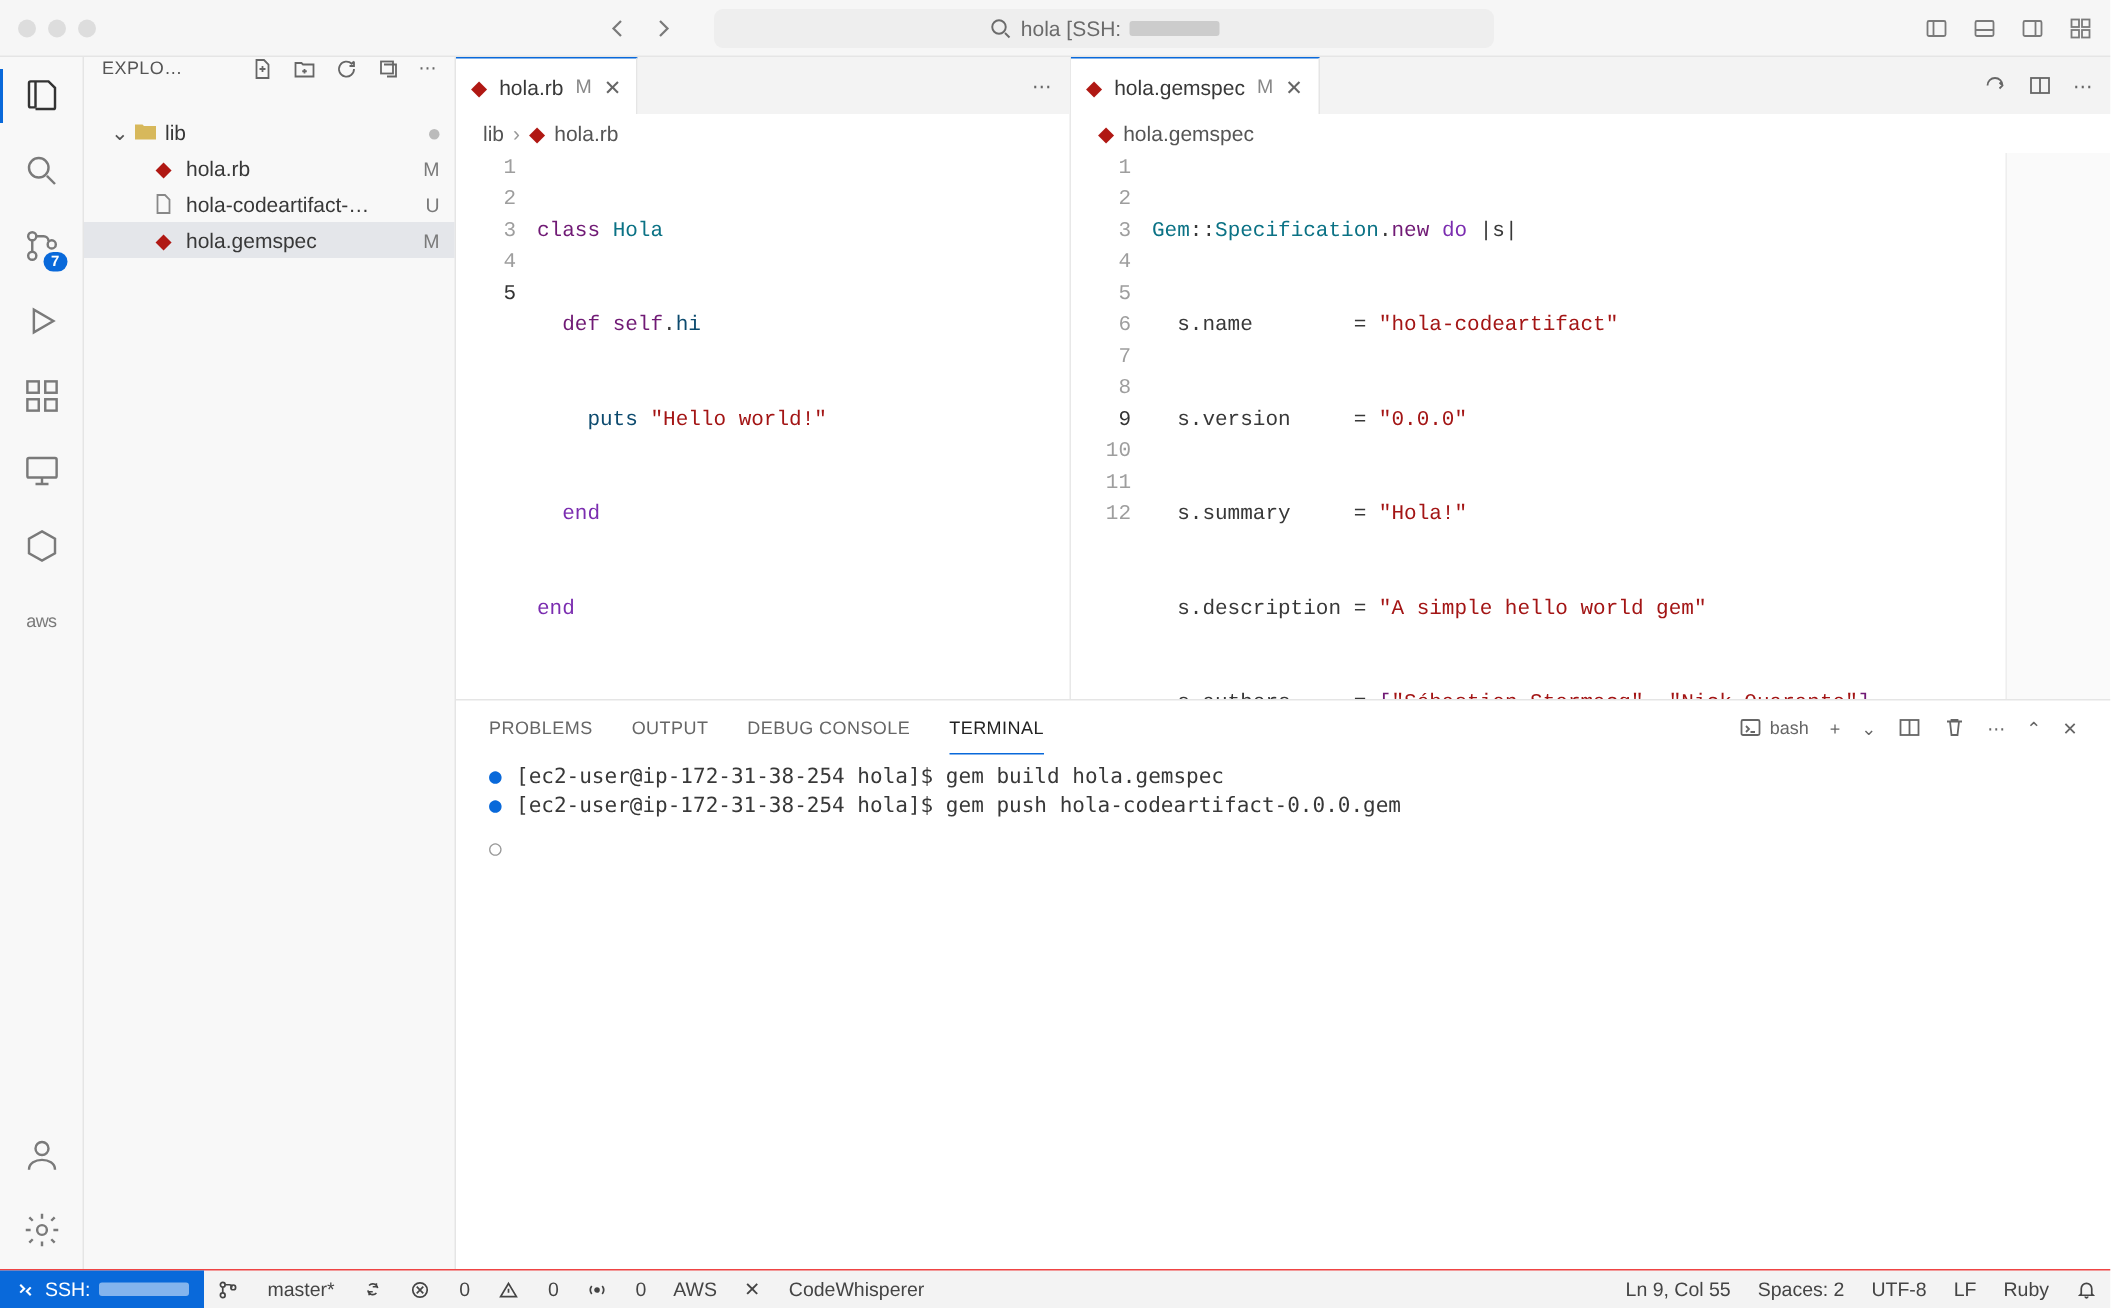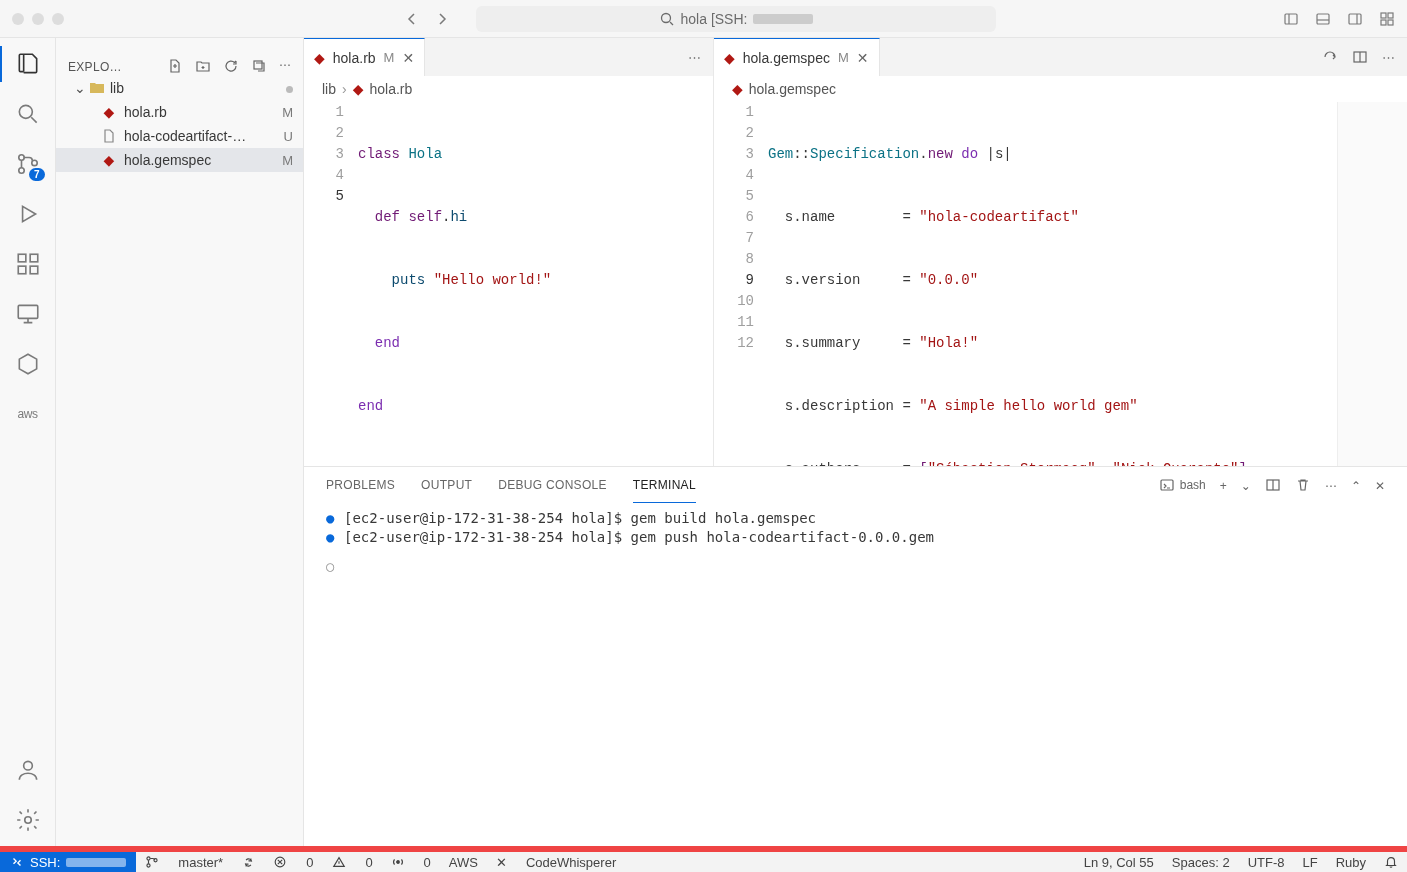--- a/index.html
+++ b/index.html
@@ -11,21 +11,21 @@
 .search-box { margin-left: 26px; width: 520px; height: 26px; background: #eeeeee; border-radius: 6px; display: flex; align-items: center; justify-content: center; color: #6b6b6b; font-size: 14px; gap: 6px; }
 .titlebar-right { margin-left: auto; display: flex; gap: 16px; color: #7a7a7a; }
 .main { flex: 1; display: flex; min-height: 0; }
 .activitybar { width: 56px; background: #f8f8f8; border-right: 1px solid #e5e5e5; display: flex; flex-direction: column; align-items: center; padding-top: 12px; gap: 22px; }
 .activity-icon { width: 28px; height: 28px; display: flex; align-items: center; justify-content: center; color: #7a7a7a; position: relative; cursor: pointer; }
 .activity-icon.active { color: #333; }
 .activity-icon.active::before { content: ''; position: absolute; left: -14px; top: -4px; bottom: -4px; width: 2px; background: #0969da; }
 .badge { position: absolute; bottom: -3px; right: -3px; background: #0969da; color: #fff; font-size: 10px; border-radius: 10px; padding: 1px 5px; font-weight: 600; }
 .activitybar .bottom { margin-top: auto; margin-bottom: 12px; display: flex; flex-direction: column; gap: 22px; align-items: center; }
 .sidebar { width: 248px; background: #f8f8f8; border-right: 1px solid #e5e5e5; display: flex; flex-direction: column; }
-.sidebar-header { height: 36px; display: flex; align-items: flex-end; padding: 0 12px; color: #555; font-size: 12px; }
+.sidebar-header { height: 36px; display: flex; align-items: flex-start; padding: 0 12px; color: #555; font-size: 12px; }
 .sidebar-header .title { font-weight: 400; letter-spacing: 0.3px; }
 .sidebar-actions { margin-left: auto; display: flex; gap: 12px; color: #666; }
 .tree { padding: 2px 0; }
 .tree-item { display: flex; align-items: center; height: 24px; padding: 0 10px 0 18px; font-size: 14px; cursor: pointer; }
 .tree-item.folder { font-weight: 500; }
 .tree-item.selected { background: #e4e6ea; }
 .tree-item .chev { width: 14px; color: #555; }
 .tree-item .ficon { width: 18px; display: flex; justify-content: center; }
 .tree-item .status { margin-left: auto; color: #7a7a7a; font-size: 13px; }
 .ruby-icon { color: #b01813; }
@@ -58,21 +58,21 @@
 .panel-tab { cursor: pointer; letter-spacing: 0.3px; height: 100%; display: flex; align-items: center; }
 .panel-tab.active { color: #222; border-bottom: 1.5px solid #0969da; }
 .panel-actions { margin-left: auto; display: flex; gap: 14px; align-items: flex-end; color: #666; }
 .terminal { flex: 1; font-family: Menlo, Monaco, monospace; font-size: 14px; line-height: 19px; padding: 6px 10px 6px 22px; overflow: auto; }
 .term-line { display: flex; align-items: flex-start; gap: 8px; }
 .term-bullet { width: 10px; flex-shrink: 0; }
 .term-bullet.fill { color: #0969da; }
 .term-bullet.open { color: #999; }
 .term-text { white-space: pre; }
 .cursor-box { display: inline-block; width: 8px; height: 15px; border: 1px solid #0969da; vertical-align: middle; }
-.statusbar { height: 26px; background: #f3f3f3; border-top: 6px solid #ef4444; display: flex; align-items: center; font-size: 13px; color: #444; }
+.statusbar { height: 26px; background: #f3f3f3; border-top: 1px solid #ef4444; display: flex; align-items: center; font-size: 13px; color: #444; }
 .statusbar .remote { background: #0969da; color: #fff; height: 100%; display: flex; align-items: center; padding: 0 10px; gap: 6px; }
 .statusbar .item { padding: 0 9px; display: flex; align-items: center; gap: 19px; cursor: pointer; }
 .statusbar .right { margin-left: auto; display: flex; }
 svg { display: block; }
 .icon-sm { width: 16px; height: 16px; }
 .icon-lg { width: 26px; height: 26px; }
 </style>
 </head>
 <body>
 

